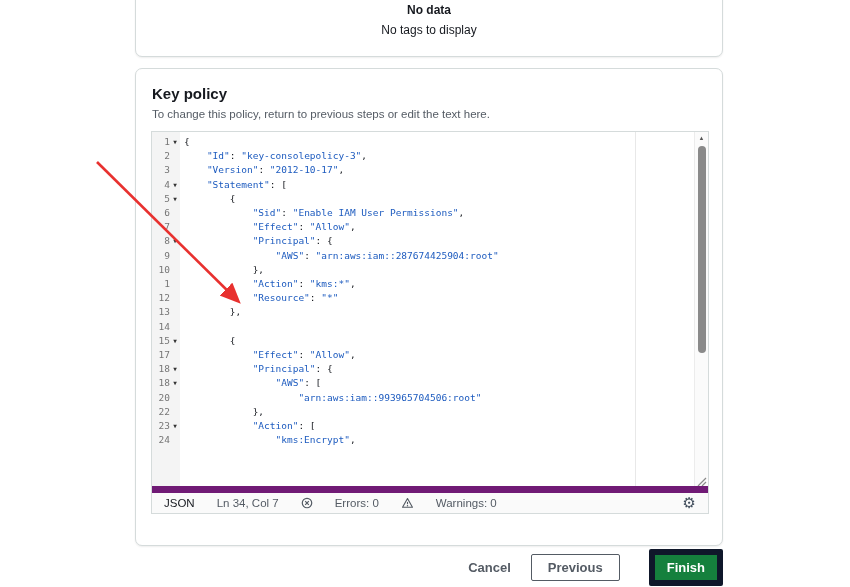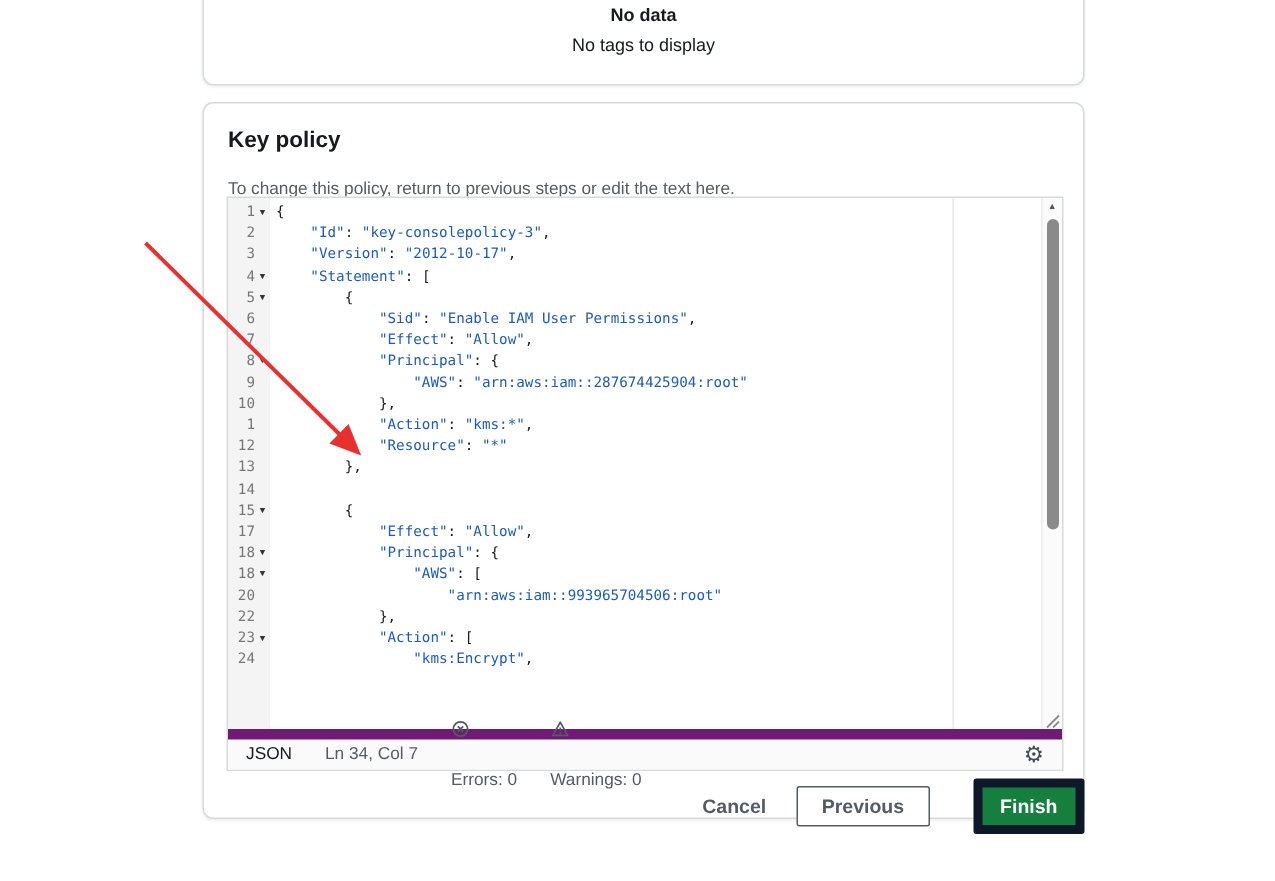--- a/index.html
+++ b/index.html
@@ -15,21 +15,21 @@
   }
   
   .top-card { top:-18px; height:75px; text-align:center; padding-top:20px; }
   .nodata-title { font-size:12px; font-weight:700; color:#16191f; }
   .nodata-sub   { font-size:12px; color:#16191f; margin-top:6px; }
 
   
   .policy-card { top:68px; height:478px; }
   .card-header { padding:16px 16px 0; }
   .policy-title { font-size:15px; font-weight:700; color:#16191f; }
-  .policy-desc  { font-size:11.5px; color:#545b64; margin-top:18px; }
+  .policy-desc  { font-size:11.5px; color:#545b64; margin-top:6px; }
 
   .editor-wrap {
     position:absolute; left:15px; top:62px; width:558px; height:383px;
     border:1px solid #d5dbdb; background:#fff;
   }
   .code-area { position:absolute; left:0; right:0; top:0; bottom:27px; overflow:hidden; background:#fff; }
   .gutter-bg { position:absolute; left:0; top:0; bottom:0; width:28px; background:#f4f4f4; }
   .print-margin { position:absolute; left:483px; top:0; bottom:0; width:1px; background:#e8e8e8; }
 
   .code-lines {
@@ -51,30 +51,30 @@
   .thumb { position:absolute; left:3px; width:8px; top:14px; height:207px; background:#8a8a8a; border-radius:4px; }
   .resize-grip { position:absolute; right:1px; bottom:1px; width:12px; height:12px; cursor:nwse-resize; }
 
   .status-bar {
     position:absolute; left:0; right:0; bottom:0; height:27px;
     background:#fafafa; border-top:7px solid #701a75;
     display:flex; align-items:center; gap:22px;
     font-size:11.5px; color:#545b64; padding:0 12px;
   }
   .status-lang { color:#16191f; }
-  .status-item { display:inline-flex; align-items:flex-start; gap:22px;flex-direction:column; }
+  .status-item { display:inline-flex; align-items:center; gap:22px; }
   .status-item svg { display:block; }
   .gear-btn {
     margin-left:auto; background:none; border:none; font-size:15px; color:#414d5c;
     cursor:pointer; line-height:1; font-family:"DejaVu Sans", sans-serif;
   }
 
   
   .footer {
-    position:absolute; top:519px; left:135px; width:588px;
+    position:absolute; top:549px; left:135px; width:588px;
     display:flex; justify-content:flex-end; align-items:center; gap:10px;
   }
   .btn { font-family:"Liberation Sans", sans-serif; font-size:13px; font-weight:700; cursor:pointer; }
   .btn-link { background:none; border:none; color:#545b64; padding:6px 10px; }
   .btn-secondary { background:#fff; border:1px solid #545b64; border-radius:2px; color:#545b64; padding:5px 16px; }
   .btn-primary { background:#15803d; border:6px solid #0f172a; border-radius:2px; color:#fff; padding:5px 12px;margin-left:19px; }
 
   .arrow-overlay { position:absolute; left:0; top:0; pointer-events:none; z-index:50; }
 </style>
 </head>

